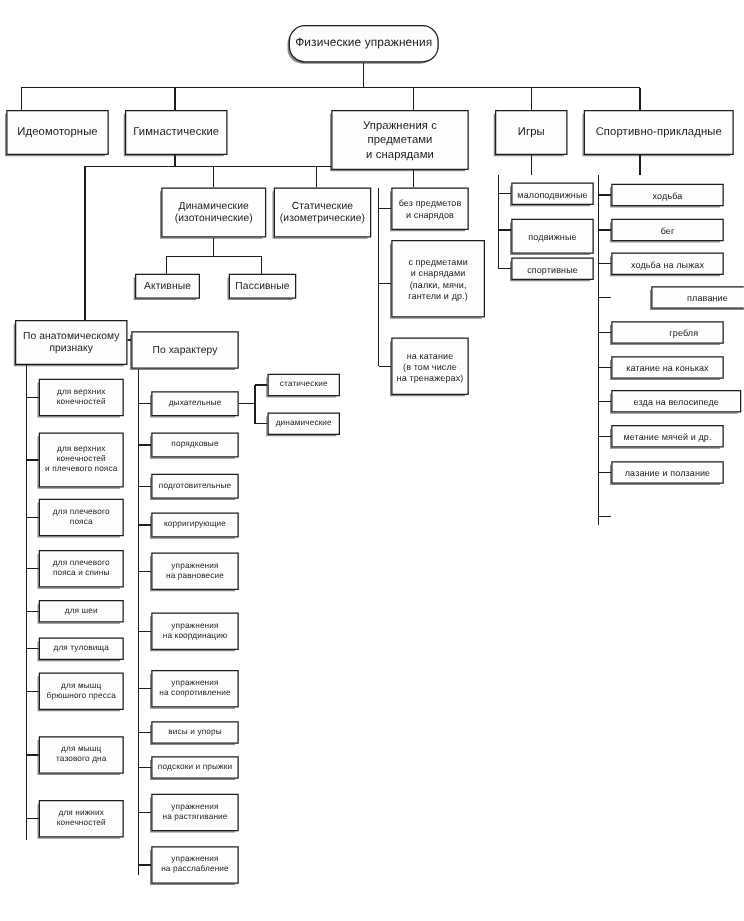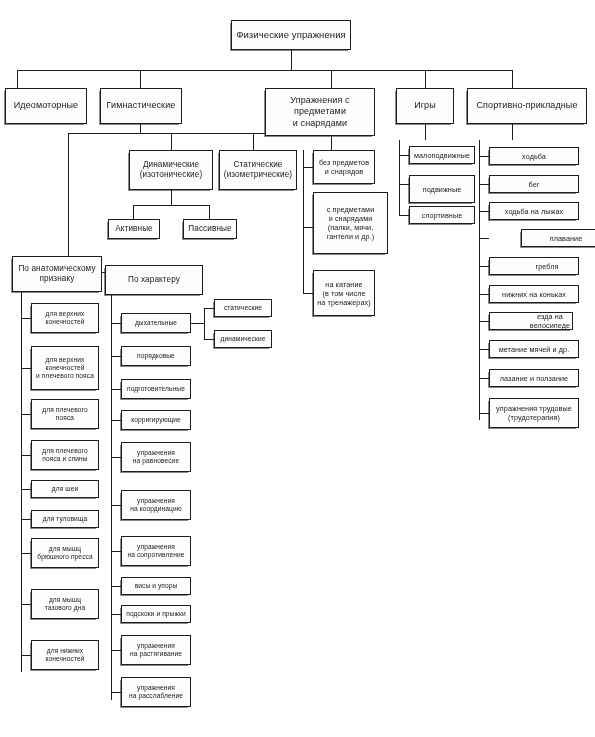--- a/index.html
+++ b/index.html
@@ -27,21 +27,21 @@
     box-shadow:-2px 2px 0 -1px rgba(40,40,40,.55);
     display:flex;
     align-items:center;
     justify-content:center;
     text-align:center;
     line-height:1.25;
     padding:1px 2px;
     letter-spacing:.1px;
     white-space:pre-line;
   }
-  .n-root{font-size:9.5px;}
+  .n-root{font-size:9.5px;border-radius:13px;}
   .n-l1{font-size:9px;}
   .n-l2{font-size:8.2px;}
   .n-l3{font-size:7.2px;}
   .n-l4{font-size:6.6px;}
   .caption{
     position:absolute;
     font-family:"Liberation Serif","DejaVu Serif",serif;
     font-size:11px;
     color:#111;
     letter-spacing:.2px;
@@ -147,47 +147,45 @@
   <div class="node n-l2" style="left:129px;top:150px;width:84px;height:40px;">Динамические
 (изотонические)</div>
   <div class="node n-l2" style="left:219px;top:150px;width:78px;height:40px;">Статические
 (изометрические)</div>
 
   <div class="node n-l2" style="left:108px;top:219px;width:52px;height:20px;">Активные</div>
   <div class="node n-l2" style="left:183px;top:219px;width:54px;height:20px;">Пассивные</div>
 
   <div class="node n-l2" style="left:12px;top:256px;width:90px;height:36px;">По анатомическому
 признаку</div>
-  <div class="node n-l2" style="left:105px;top:265px;width:98px;height:30px;">По характеру</div>
+  <div class="node n-l2" style="left:105px;top:265px;width:86px;height:30px;">По характеру</div>
 
   <div class="node n-l3" style="left:313px;top:150px;width:62px;height:34px;">без предметов
 и снарядов</div>
   <div class="node n-l3" style="left:313px;top:192px;width:75px;height:62px;">с предметами
 и снарядами
 (палки, мячи,
 гантели и др.)</div>
   <div class="node n-l3" style="left:313px;top:270px;width:62px;height:46px;">на катание
 (в том числе
 на тренажерах)</div>
 
   <div class="node n-l3" style="left:409px;top:146px;width:66px;height:18px;">малоподвижные</div>
   <div class="node n-l3" style="left:409px;top:175px;width:66px;height:28px;">подвижные</div>
   <div class="node n-l3" style="left:409px;top:206px;width:66px;height:18px;">спортивные</div>
 
   <div class="node n-l3" style="left:489px;top:147px;width:90px;height:18px;">ходьба</div>
   <div class="node n-l3" style="left:489px;top:175px;width:90px;height:18px;">бег</div>
   <div class="node n-l3" style="left:489px;top:202px;width:90px;height:18px;">ходьба на лыжах</div>
   <div class="node n-l3" style="left:489px;top:229px;width:90px;height:18px;margin-left:32px;">плавание</div>
   <div class="node n-l3" style="left:489px;top:257px;width:90px;height:18px;padding-left:28px;">гребля</div>
-  <div class="node n-l3" style="left:489px;top:285px;width:90px;height:18px;">нижних на коньках</div>
-  <div class="node n-l3" style="left:489px;top:312px;width:84px;height:18px;padding-left:40px;">езда на велосипеде</div>
+  <div class="node n-l3" style="left:489px;top:285px;width:90px;height:18px;">катание на коньках</div>
+  <div class="node n-l3" style="left:489px;top:312px;width:104px;height:18px;">езда на велосипеде</div>
   <div class="node n-l3" style="left:489px;top:340px;width:90px;height:18px;">метание мячей и др.</div>
   <div class="node n-l3" style="left:489px;top:369px;width:90px;height:18px;">лазание и ползание</div>
-  <div class="node n-l3" style="left:489px;top:398px;width:90px;height:30px;">упражнения трудовые
-(трудотерапия)</div>
 
   <div class="node n-l4" style="left:31px;top:303px;width:68px;height:30px;">для верхних
 конечностей</div>
   <div class="node n-l4" style="left:31px;top:346px;width:68px;height:44px;">для верхних
 конечностей
 и плечевого пояса</div>
   <div class="node n-l4" style="left:31px;top:399px;width:68px;height:30px;">для плечевого
 пояса</div>
   <div class="node n-l4" style="left:31px;top:440px;width:68px;height:30px;">для плечевого
 пояса и спины</div>

